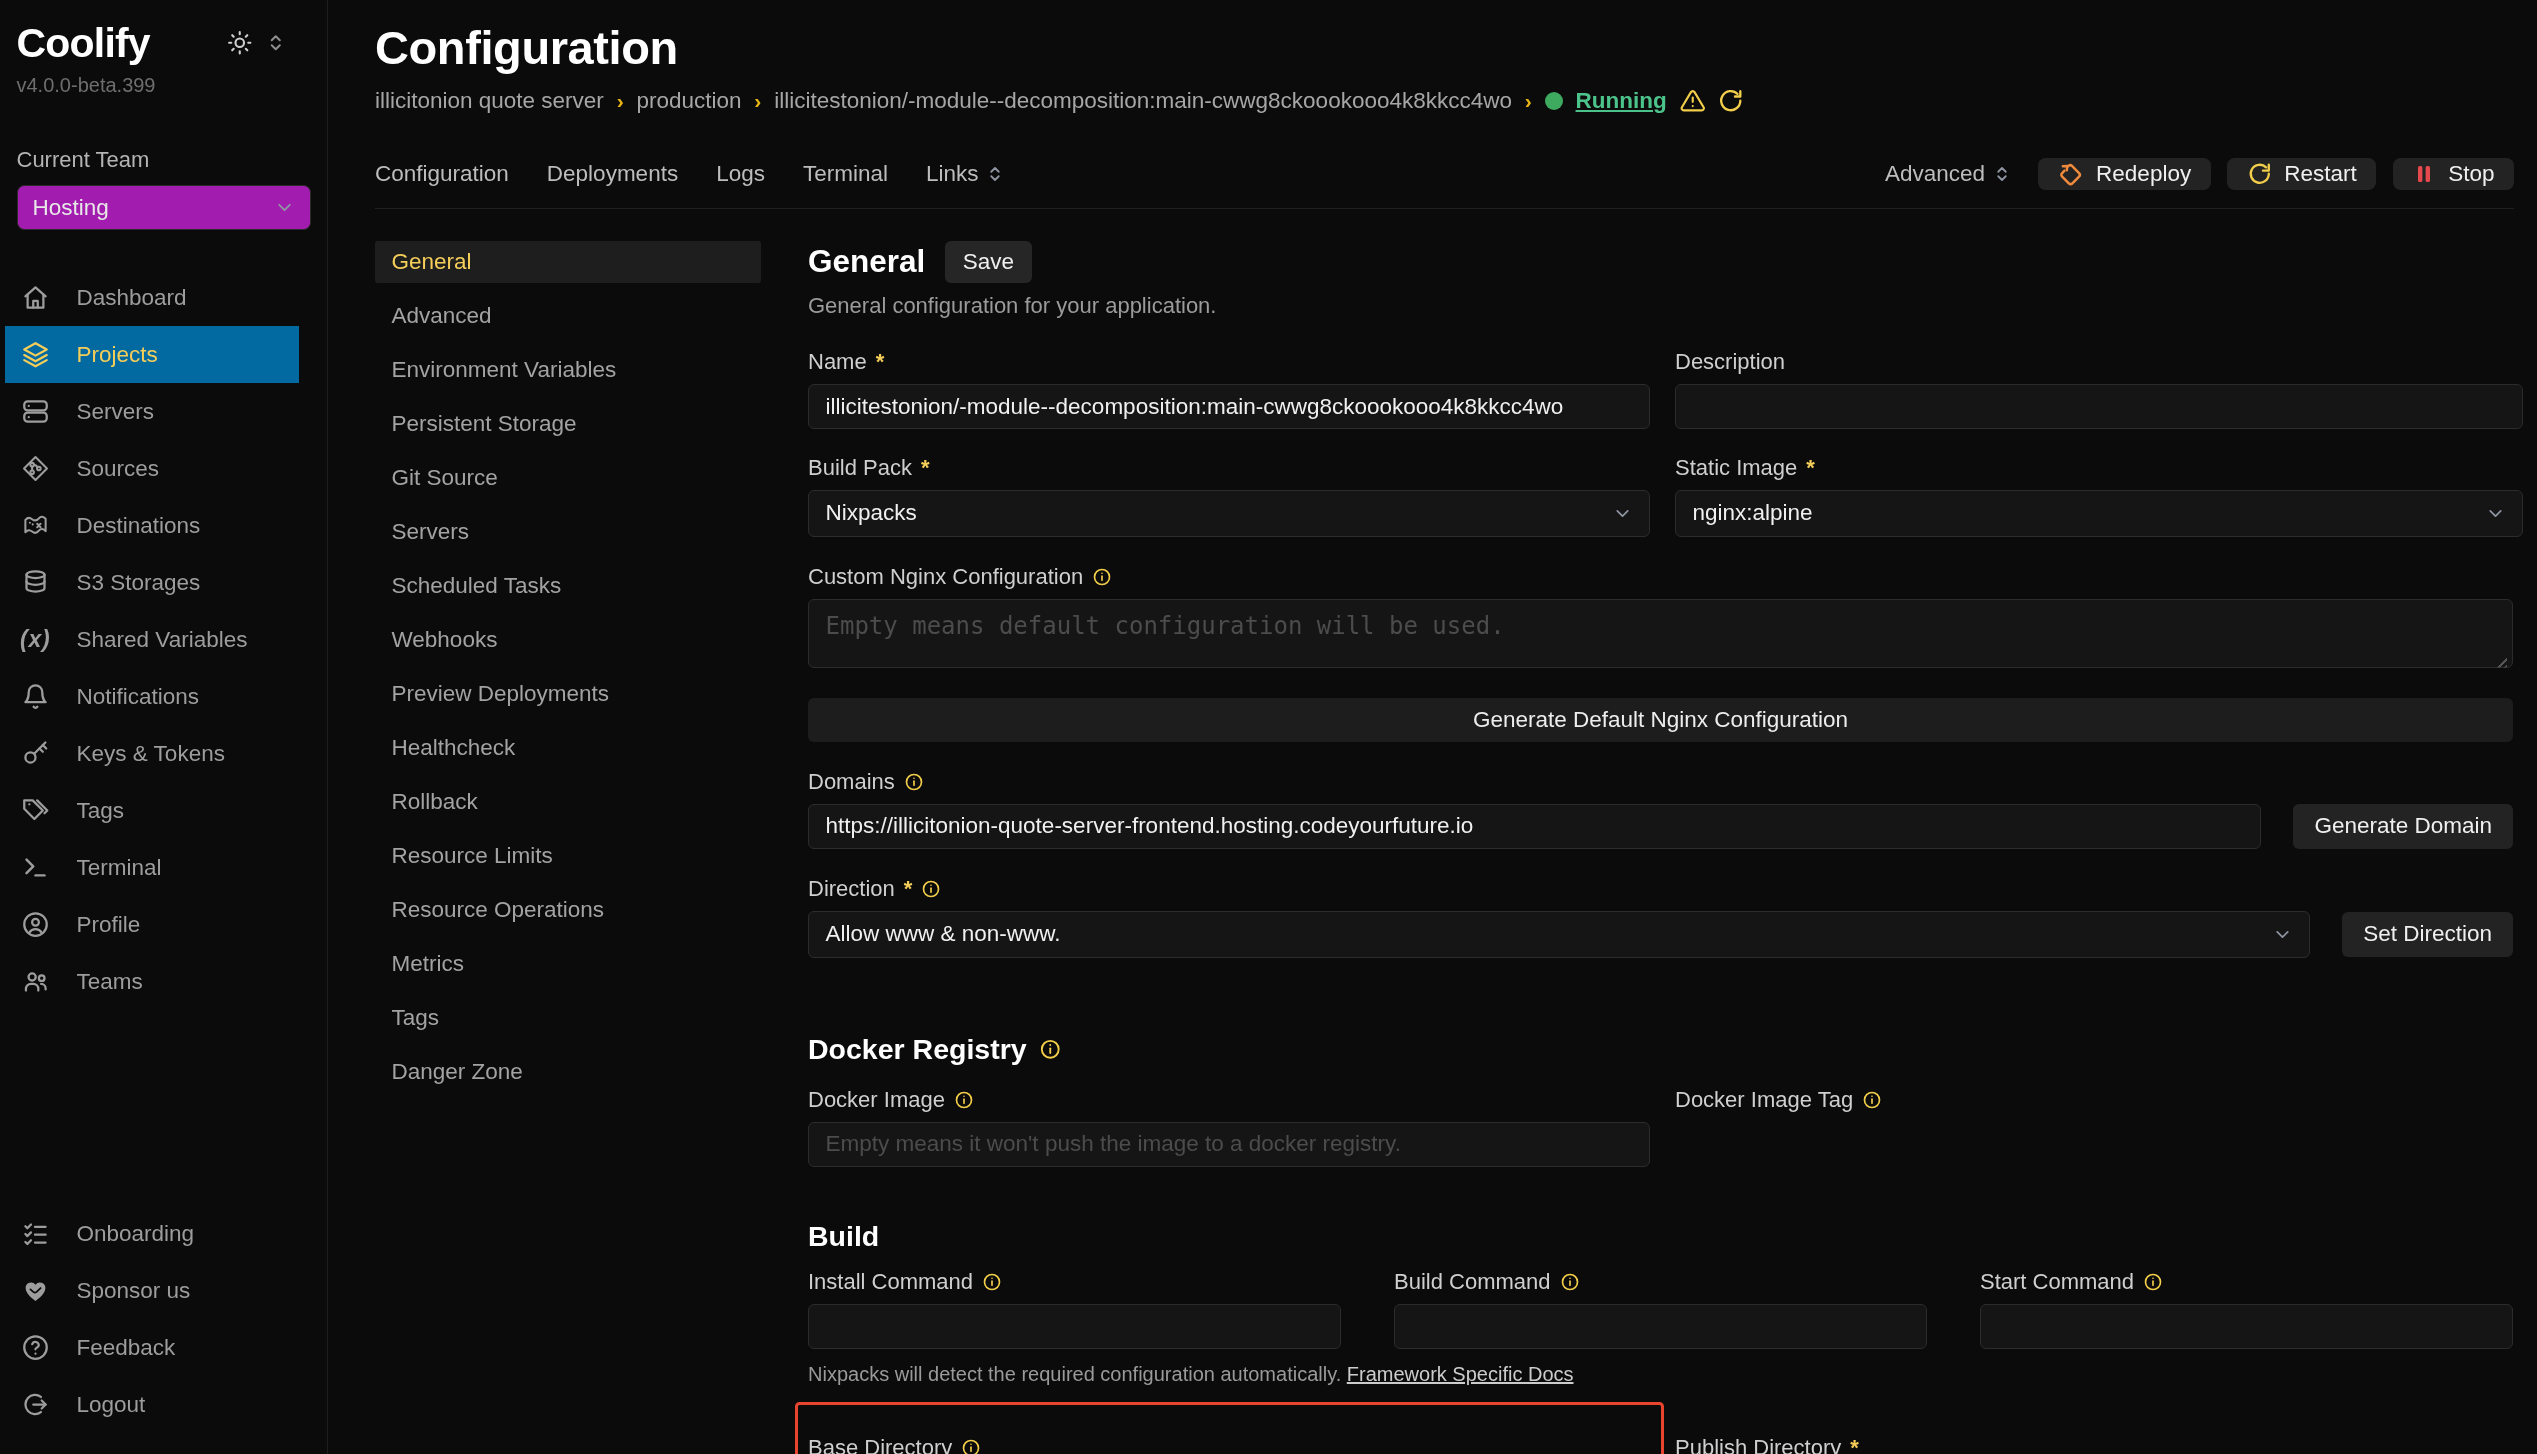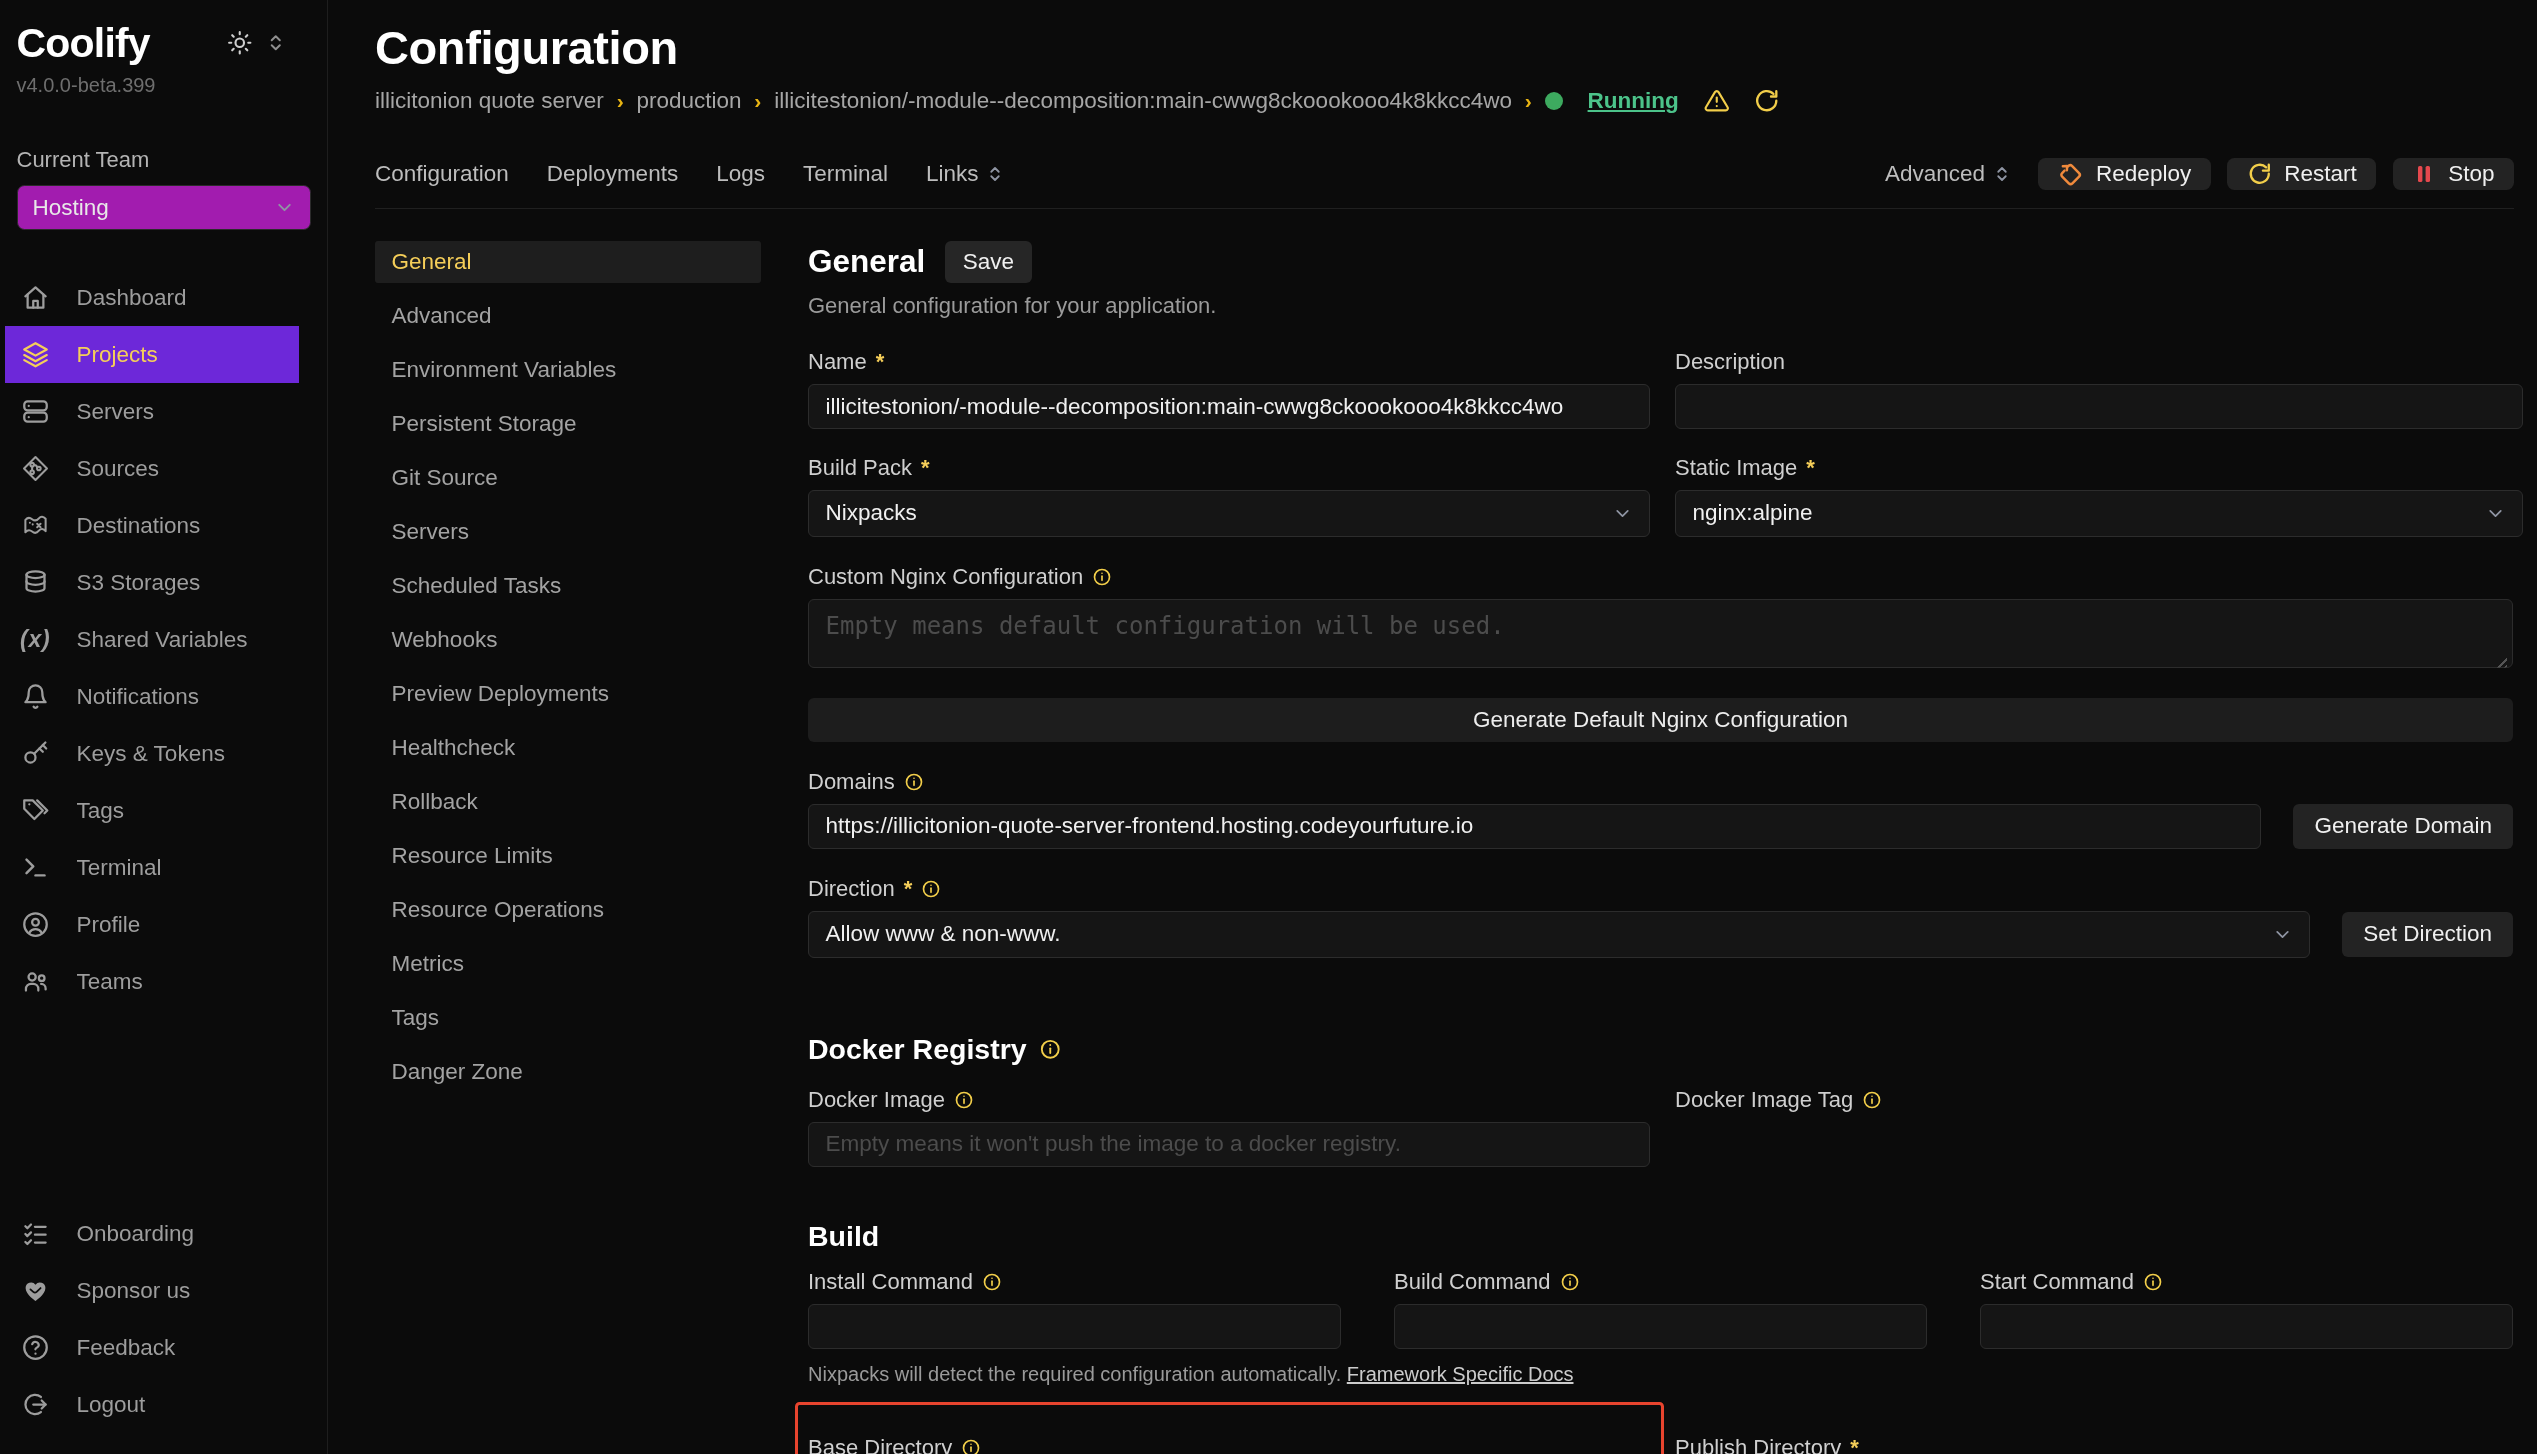--- a/index.html
+++ b/index.html
@@ -29,32 +29,32 @@
     display:flex; align-items:center; justify-content:space-between;
     padding:0 15px; color:#e8e8e8; cursor:pointer;
   }
   .nav { margin-top:39px; display:flex; flex-direction:column; }
   .nav-item {
     height:57px; display:flex; align-items:center; gap:27px;
     margin-left:-12px; margin-right:12px; padding-left:16.5px;
     color:#9d9d9d; cursor:pointer; white-space:nowrap;
   }
   .nav-item .nico { width:28.5px; flex:none; display:flex; justify-content:center; color:#9d9d9d; }
-  .nav-item.active { background:#6d28d9; color:#f5ce59; }
+  .nav-item.active { background:#0369a1; color:#f5ce59; }
   .nav-item.active .nico { color:#f5ce59; }
   .nav-bottom { margin-top:auto; }
   .sponsor-ico { color:#ec4899; }
   .varsym { font-size:23px; font-weight:700; font-style:italic; letter-spacing:0.8px; }
 
   
   .main { flex:1; padding:0 24px 0 47px; min-width:0; }
   .page-title { margin-top:19.5px; font-size:47px; font-weight:700; color:#ffffff; letter-spacing:-0.4px; }
   .breadcrumb { margin-top:13.5px; display:flex; align-items:center; gap:12.8px; font-size:22.5px; color:#a6a6a6; }
   .crumb-sep { color:#e8b413; font-weight:700; font-size:21px; }
-  .status-group { display:flex; align-items:center; gap:25px; }
+  .status-group { display:flex; align-items:center; gap:13px; }
   .status-dot { width:18px; height:18px; border-radius:50%; background:#3daa5f; }
   .status-link { color:#4cc38a; font-weight:700; text-decoration:underline; }
   .warn-ico, .refresh-ico { color:#f2ce4a; }
 
   .tabbar {
     margin-top:44px; display:flex; align-items:center; gap:38px;
     padding-bottom:18px; border-bottom:1.5px solid #202020;
     color:#bdbdbd;
   }
   .tab { cursor:pointer; display:flex; align-items:center; gap:7.5px; }

